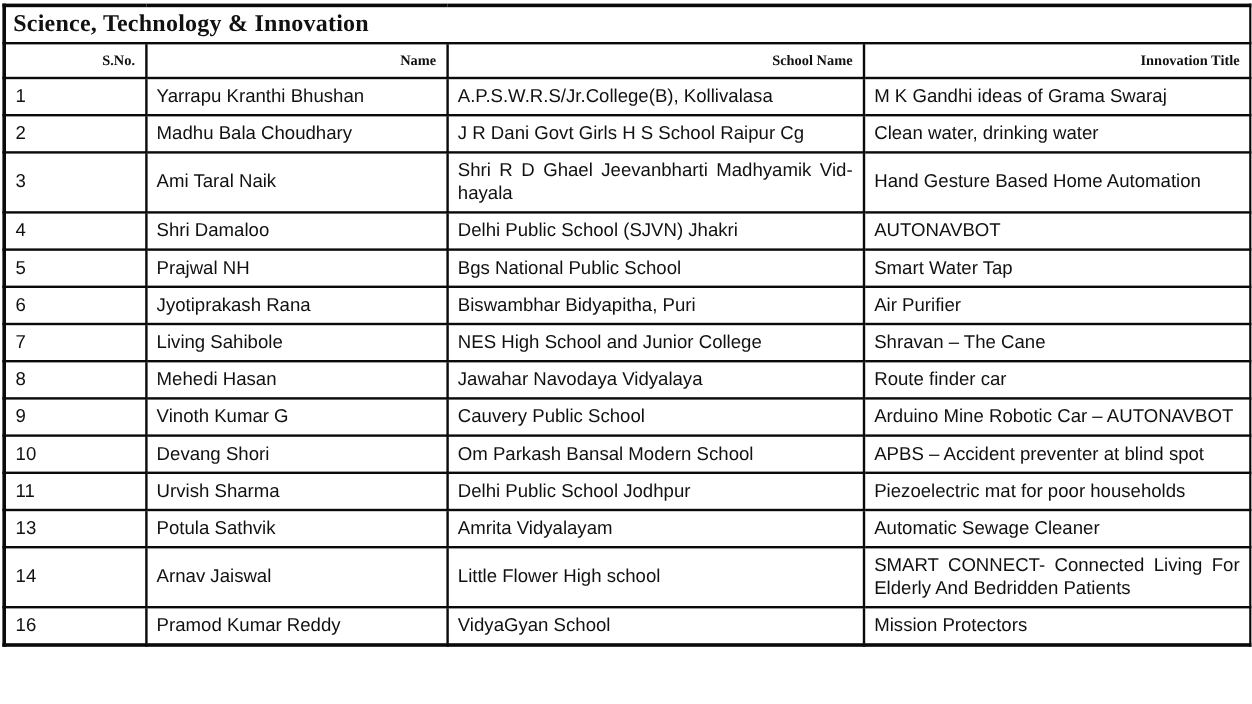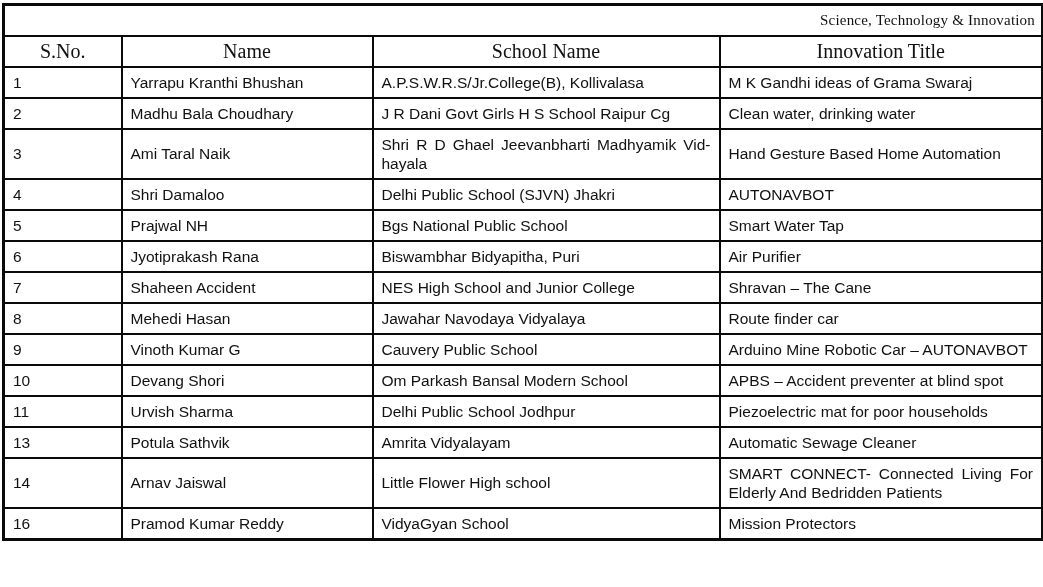--- a/index.html
+++ b/index.html
@@ -27,33 +27,33 @@
   table.data-table td {
     border: 2px solid #0a0a0a;
     color: #111111;
     vertical-align: middle;
     box-sizing: border-box;
     overflow: hidden;
   }
   
   td.title-cell {
     font-family: "Liberation Serif", "DejaVu Serif", serif;
-    font-weight: normal;
-    font-size: 15px;
-    text-align: right;
+    font-weight: bold;
+    font-size: 20px;
+    text-align: left;
     height: 31px;
     padding: 2px 6px;
     letter-spacing: 0.2px;
   }
   
   th.col-header {
     font-family: "Liberation Serif", "DejaVu Serif", serif;
-    font-weight: normal;
-    font-size: 20px;
-    text-align: center;
+    font-weight: bold;
+    font-size: 12px;
+    text-align: right;
     height: 29px;
     padding: 3px 8px;
   }
   
   table.data-table tbody td {
     font-family: "Liberation Sans", "DejaVu Sans", sans-serif;
     font-size: 15.5px;
     line-height: 19px;
     padding: 5px 8px;
     height: 29px;
@@ -117,21 +117,21 @@
           <td class="col3">Smart Water Tap</td>
         </tr>
         <tr>
           <td class="col0">6</td>
           <td class="col1">Jyotiprakash Rana</td>
           <td class="col2">Biswambhar Bidyapitha, Puri</td>
           <td class="col3">Air Purifier</td>
         </tr>
         <tr>
           <td class="col0">7</td>
-          <td class="col1">Shaheen Accident</td>
+          <td class="col1">Living Sahibole</td>
           <td class="col2">NES High School and Junior College</td>
           <td class="col3">Shravan – The Cane</td>
         </tr>
         <tr>
           <td class="col0">8</td>
           <td class="col1">Mehedi Hasan</td>
           <td class="col2">Jawahar Navodaya Vidyalaya</td>
           <td class="col3">Route finder car</td>
         </tr>
         <tr>

